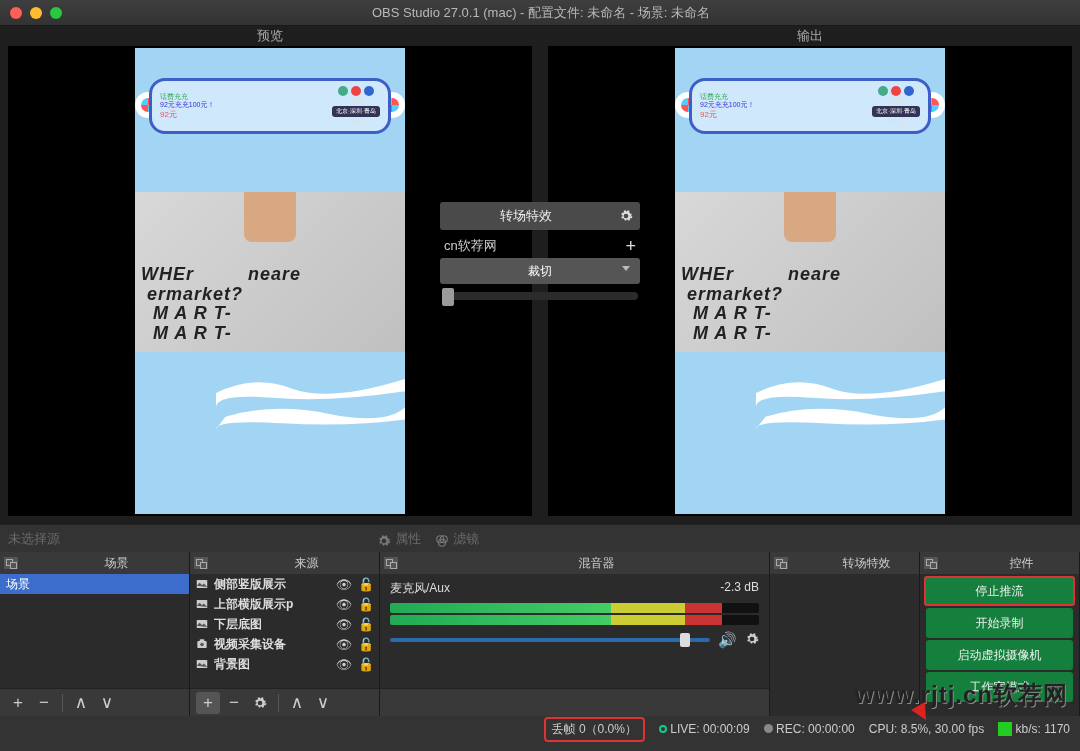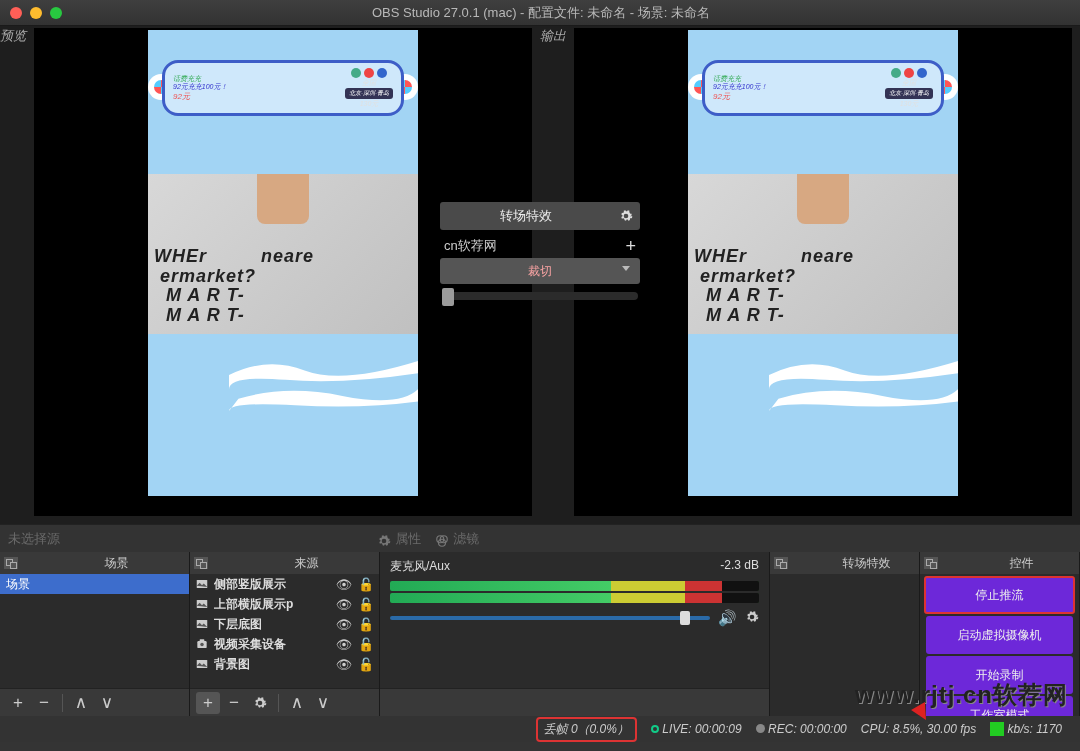--- a/index.html
+++ b/index.html
@@ -9,21 +9,21 @@
     .titlebar { height: 26px; background: linear-gradient(#3f3f3f,#323232); display: flex; align-items: center; padding: 0 10px; border-bottom: 1px solid #1a1a1a; }
     .traffic-lights { display: flex; gap: 8px; }
     .traffic-light { width: 12px; height: 12px; border-radius: 50%; }
     .tl-red { background: #ff5f57; }
     .tl-yellow { background: #febc2e; }
     .tl-green { background: #28c840; }
     .title-text { flex: 1; text-align: center; color: #b8b8b8; font-size: 13px; margin-left: -50px; }
     
     
     .preview-container { height: 498px; background: #1e1e1e; display: flex; position: relative; }
-    .preview-panel { flex: 1; display: flex; flex-direction: row; font-style: italic; }
+    .preview-panel { flex: 1; display: flex; flex-direction: column; }
     .preview-label { height: 18px; color: #aaa; text-align: center; font-size: 13px; padding-top:1px; }
     .preview-box { flex: 1; background: #000; margin: 2px 8px 8px 8px; display: flex; justify-content: center; align-items: flex-start; padding-top: 2px;}
     .mobile-frame { width: 270px; height: 466px; background: #a2d4f4; position: relative; overflow:hidden; }
     
     
     .promo-banner { position: absolute; top: 30px; left: 14px; right: 14px; height: 56px; background: #cfe8fb; border: 3px solid #3d5dc7; border-radius: 16px; display:flex; align-items:center; justify-content:space-between; padding:4px 8px;}
     .promo-left{font-size:7px; line-height:1.2;}
     .promo-left .b1{color:#3a5;}
     .promo-left .b2{color:#33c;}
     .promo-left .b3{color:#e55; font-size:8px;}
@@ -40,21 +40,21 @@
     .wave-area{position:absolute;top:304px;left:0;right:0;bottom:0;background:#a2d4f4;}
     .wave{position:absolute;top:10px;left:30%;right:0;height:100px;}
     .wave svg{width:100%;height:100%;}
     
     
     .center-controls { position: absolute; left: 50%; top: 176px; transform: translateX(-50%); width: 200px; }
     .ctrl-row { height: 28px; background: #4a4a4a; margin-bottom: 4px; display: flex; align-items: center; border-radius: 3px; }
     .ctrl-btn { flex: 1; text-align: center; color: #eee; font-size: 13px; display:flex;align-items:center;justify-content:center;height:100%;}
     .ctrl-icon { width: 28px; display: flex; align-items: center; justify-content: center; color: #ddd; font-size:16px;}
     .ctrl-label-row { height: 24px; display: flex; align-items: center; color: #ccc; font-size: 13px; padding: 0 4px; justify-content:space-between;}
-    .ctrl-dropdown { height: 26px; background: #555; margin-bottom: 4px; display: flex; align-items: center; padding: 0 10px; color: #fca5a5; font-size: 12px; justify-content: center; position:relative; border-radius:3px;}
+    .ctrl-dropdown { height: 26px; background: #555; margin-bottom: 4px; display: flex; align-items: center; padding: 0 10px; color: #ffffff; font-size: 12px; justify-content: center; position:relative; border-radius:3px;}
     .dd-caret{position:absolute;right:10px;top:8px;width:0;height:0;border-left:4px solid transparent;border-right:4px solid transparent;border-top:5px solid #bbb;}
     .slider-track { height: 8px; background: #2b2b2b; margin: 8px 2px 0 2px; border-radius: 4px; position:relative;}
     .slider-thumb{position:absolute;left:0;top:-4px;width:12px;height:18px;background:#9b9b9b;border-radius:2px;}
     
     
     .source-toolbar { height: 28px; background: #333; display: flex; align-items: center; padding: 0 8px; gap: 14px; color: #999; border-top:1px solid #222;}
     .tb-disabled{color:#6a6a6a;}
     .tb-icon{display:inline-flex;align-items:flex-end;gap:4px;}
     
     
@@ -99,25 +99,25 @@
     .trans-body{padding:4px;}
     .trans-sel{height:24px;background:#444;border-radius:3px;display:flex;align-items:center;padding:0 8px;position:relative;font-size:12px;}
     .trans-dur{display:flex;align-items:center;gap:4px;margin-top:5px;font-size:12px;}
     .trans-dur input{flex:1;height:22px;background:#444;border:1px solid #555;color:#ddd;padding:0 6px;font-size:12px;border-radius:3px;}
     .mini-gear{width:22px;height:22px;background:#444;display:flex;align-items:center;justify-content:center;border-radius:3px;font-size:13px;}
     .trans-row{display:flex;gap:4px;}
     .trans-row .trans-sel{flex:1;}
     .updown{width:14px;display:flex;flex-direction:column;height:24px;}
     .updown div{flex:1;background:#555;display:flex;align-items:center;justify-content:center;font-size:7px;}
     
-    .ctl-btn{height:38px;background:#6d28d9;margin:2px 6px;border-radius:3px;display:flex;align-items:center;justify-content:center;font-size:12px;color:#eee;}
+    .ctl-btn{height:30px;background:#15803d;margin:2px 6px;border-radius:3px;display:flex;align-items:center;justify-content:center;font-size:12px;color:#eee;}
     .ctl-btn.hl{border:2px solid #d33;margin: 0 4px 2px 4px;}
     
     
-    .statusbar{height:26px;background:#333;display:flex;align-items:center;padding:0 18px;gap:14px;font-size:12px;color:#ccc;font-style:italic;}
+    .statusbar{height:26px;background:#333;display:flex;align-items:center;padding:0 10px;gap:14px;font-size:12px;color:#ccc;}
     .statusbar .spacer{flex:1;}
     .drop-hl{border:2px solid #d33;border-radius:4px;padding:2px 6px;}
     .live-dot{display:inline-block;width:8px;height:8px;border-radius:50%;background:transparent;border:2px solid #1c8;}
     .rec-dot{display:inline-block;width:9px;height:9px;border-radius:50%;background:#888;}
     .kb-box{display:inline-block;width:14px;height:14px;background:#2c2;vertical-align:middle;}
     
     .watermark{position:absolute;right:12px;bottom:40px;font-size:24px;font-weight:bold;color:#222;letter-spacing:1px;text-shadow:1px 1px 0 #888;}
     .red-arrow{position:absolute;right:150px;bottom:30px;width:0;height:0;border-left:8px solid transparent;border-right:8px solid transparent;border-top:16px solid #d22;transform:rotate(-30deg);}
     
     svg.ico{width:14px;height:14px;}
@@ -341,20 +341,24 @@
             <path d="M12 8a4 4 0 100 8 4 4 0 000-8zm9 4l2 1-1 3-2-.5a8 8 0 01-1.5 1.5l.5 2-3 1-1-2a8 8 0 01-2 0l-1 2-3-1 .5-2A8 8 0 017 16l-2 .5-1-3 2-1a8 8 0 010-2l-2-1 1-3 2 .5A8 8 0 018.5 5L8 3l3-1 1 2a8 8 0 012 0l1-2 3 1-.5 2A8 8 0 0119 8l2-.5 1 3-2 1a8 8 0 010 2z"></path>
           </svg>
         </div>
       <div class="sep"></div>
       <div class="dbtn">∧</div>
       <div class="dbtn">∨</div>
     </div>
   </div>
 
   <div class="dock mixer-dock">
+    <div class="dock-header">
+        <div class="dock-tab-icon"></div>
+        <div class="dock-title">混音器</div>
+      </div>
     <div class="dock-body">
       <div class="mixer-ch">
         <div class="mixer-row1">
             <span>麦克风/Aux</span>
             <span>-2.3 dB</span>
           </div>
         <div class="meter">
             <div class="g"></div>
             <div class="y"></div>
             <div class="r"></div>
@@ -389,22 +393,22 @@
     </div>
   </div>
 
   <div class="dock controls-dock">
     <div class="dock-header">
         <div class="dock-tab-icon"></div>
         <div class="dock-title">控件</div>
       </div>
     <div class="dock-body" style="padding-top:2px;">
       <div class="ctl-btn hl">停止推流</div>
+      <div class="ctl-btn">开始录制</div>
       <div class="ctl-btn">启动虚拟摄像机</div>
-      <div class="ctl-btn">开始录制</div>
       <div class="ctl-btn">工作室模式</div>
     </div>
   </div>
 </div>
 
 <div class="statusbar">
   <div class="spacer"></div>
   <span class="drop-hl">丢帧 0（0.0%）</span>
   <span><span class="live-dot"></span> <span>LIVE: 00:00:09</span></span>
   <span><span class="rec-dot"></span> <span>REC: 00:00:00</span></span>

